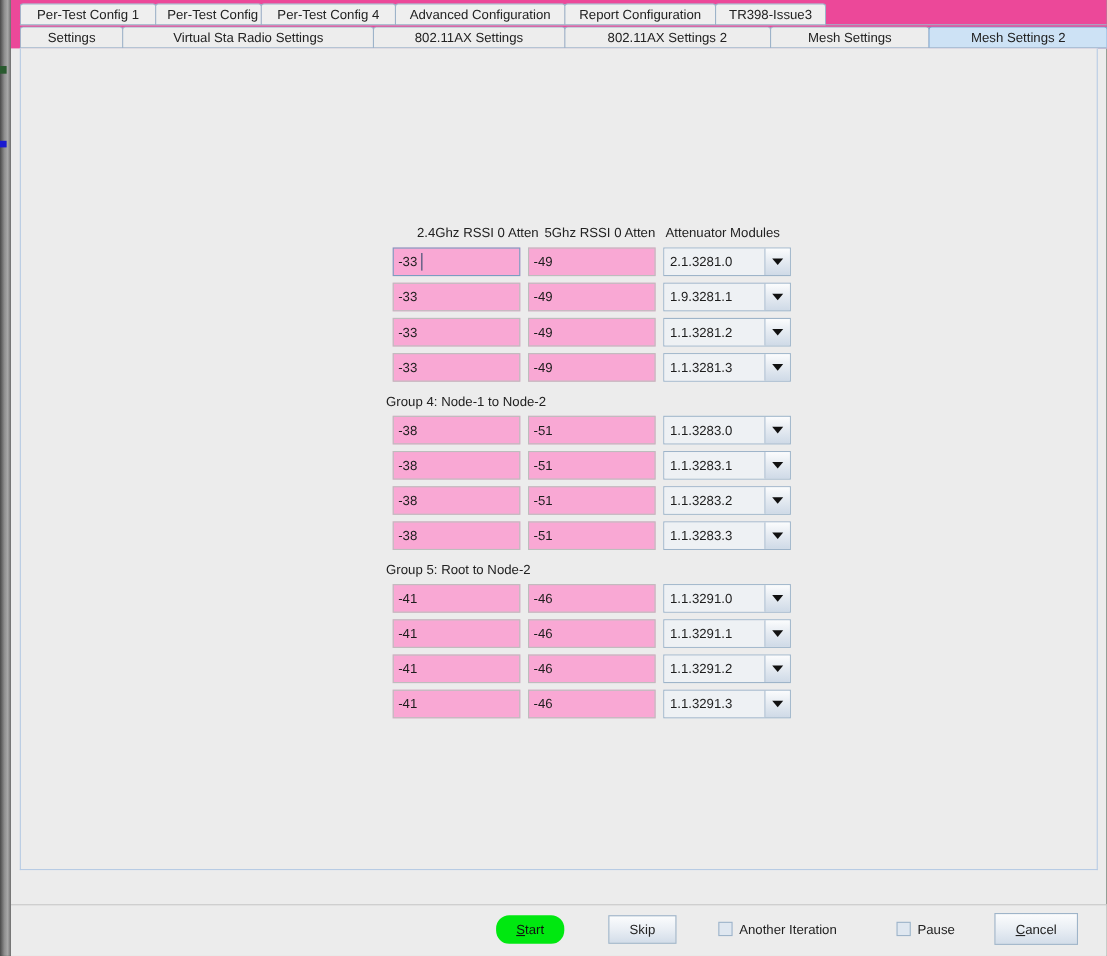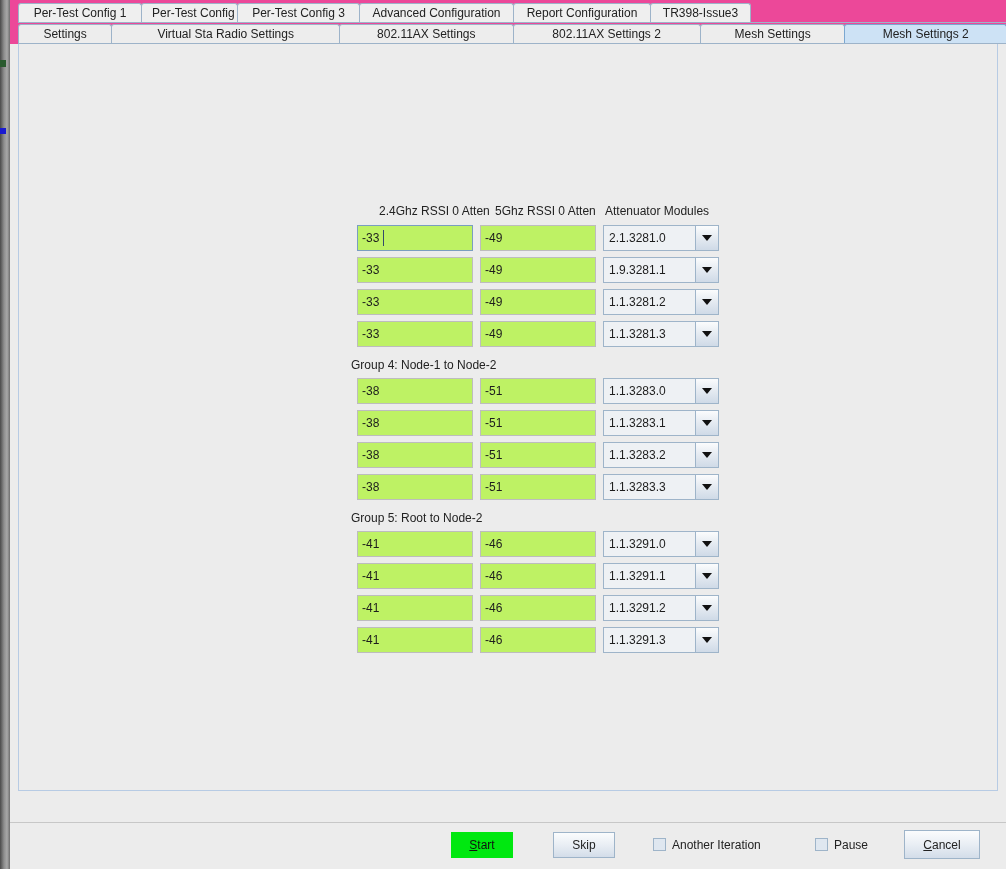--- a/index.html
+++ b/index.html
@@ -95,21 +95,21 @@
   .hdr-24{width:116px;}
   .hdr-5g{width:110px;}
   .hdr-att{width:auto;}
 
   .group-label{font-size:12px;color:#222;margin:0 0 6px 10px;}
   .group-label.spaced{margin-top:11px;}
 
   .row{display:flex;align-items:center;margin-bottom:6px;margin-left:16px;}
   .txt{
     width:116px;height:26px;box-sizing:border-box;
-    border:1px solid #bdbdbd;background:#bef264;
+    border:1px solid #bdbdbd;background:#f9a8d4;
     font-family:"Liberation Sans", sans-serif;font-size:12px;color:#1d1d1d;
     padding:0 4px;outline:none;
     margin-right:7px;
   }
   .txt.focused{border-color:#7a9ec0;}
   .txtwrap{position:relative;display:inline-block;}
 
   .combo{
     width:116px;height:26px;box-sizing:border-box;
     display:flex;align-items:stretch;
@@ -183,21 +183,21 @@
 </div>
 
 <div class="window">
 
 
   <div class="tabrows">
     <div class="tabrow row1" id="tabrow1">
 
     <div class="tab" style="width: 124px;"><span>Per-Test Config 1</span></div>
         <div class="tab" style="width: 97px; text-align: center;"><span>Per-Test Config 2</span></div>
-        <div class="tab" style="width: 123px;"><span>Per-Test Config 3</span></div>
+        <div class="tab" style="width: 123px;"><span>Per-Test Config 4</span></div>
         <div class="tab" style="width: 155px;"><span>Advanced Configuration</span></div>
         <div class="tab" style="width: 138px;"><span>Report Configuration</span></div>
         <div class="tab" style="width: 101px;"><span>TR398-Issue3</span></div>
         <div class="underline-rule"></div>
       </div>
     <div class="tabrow row2" id="tabrow2">
 
     <div class="tab" style="width: 95px;"><span>Settings</span></div>
         <div class="tab" style="width: 231px;"><span>Virtual Sta Radio Settings</span></div>
         <div class="tab" style="width: 176px;"><span>802.11AX Settings</span></div>
@@ -343,21 +343,21 @@
           </div>
 
       </div>
 
     </div>
   </div>
 
   <div class="bottombar">
     <div class="rule"></div>
 
-    <div class="btn-start" style="background: rgb(0, 232, 16);">
+    <div class="btn-start" style="background: rgb(0, 232, 16); border-radius: 12px;">
       <span id="start-label"><u>S</u>tart</span>
     </div>
 
     <div class="btn-skip">
       <span>Skip</span>
     </div>
 
     <div class="chk-group chk-another">
       <span class="box"></span>
       <span>Another Iteration</span>

